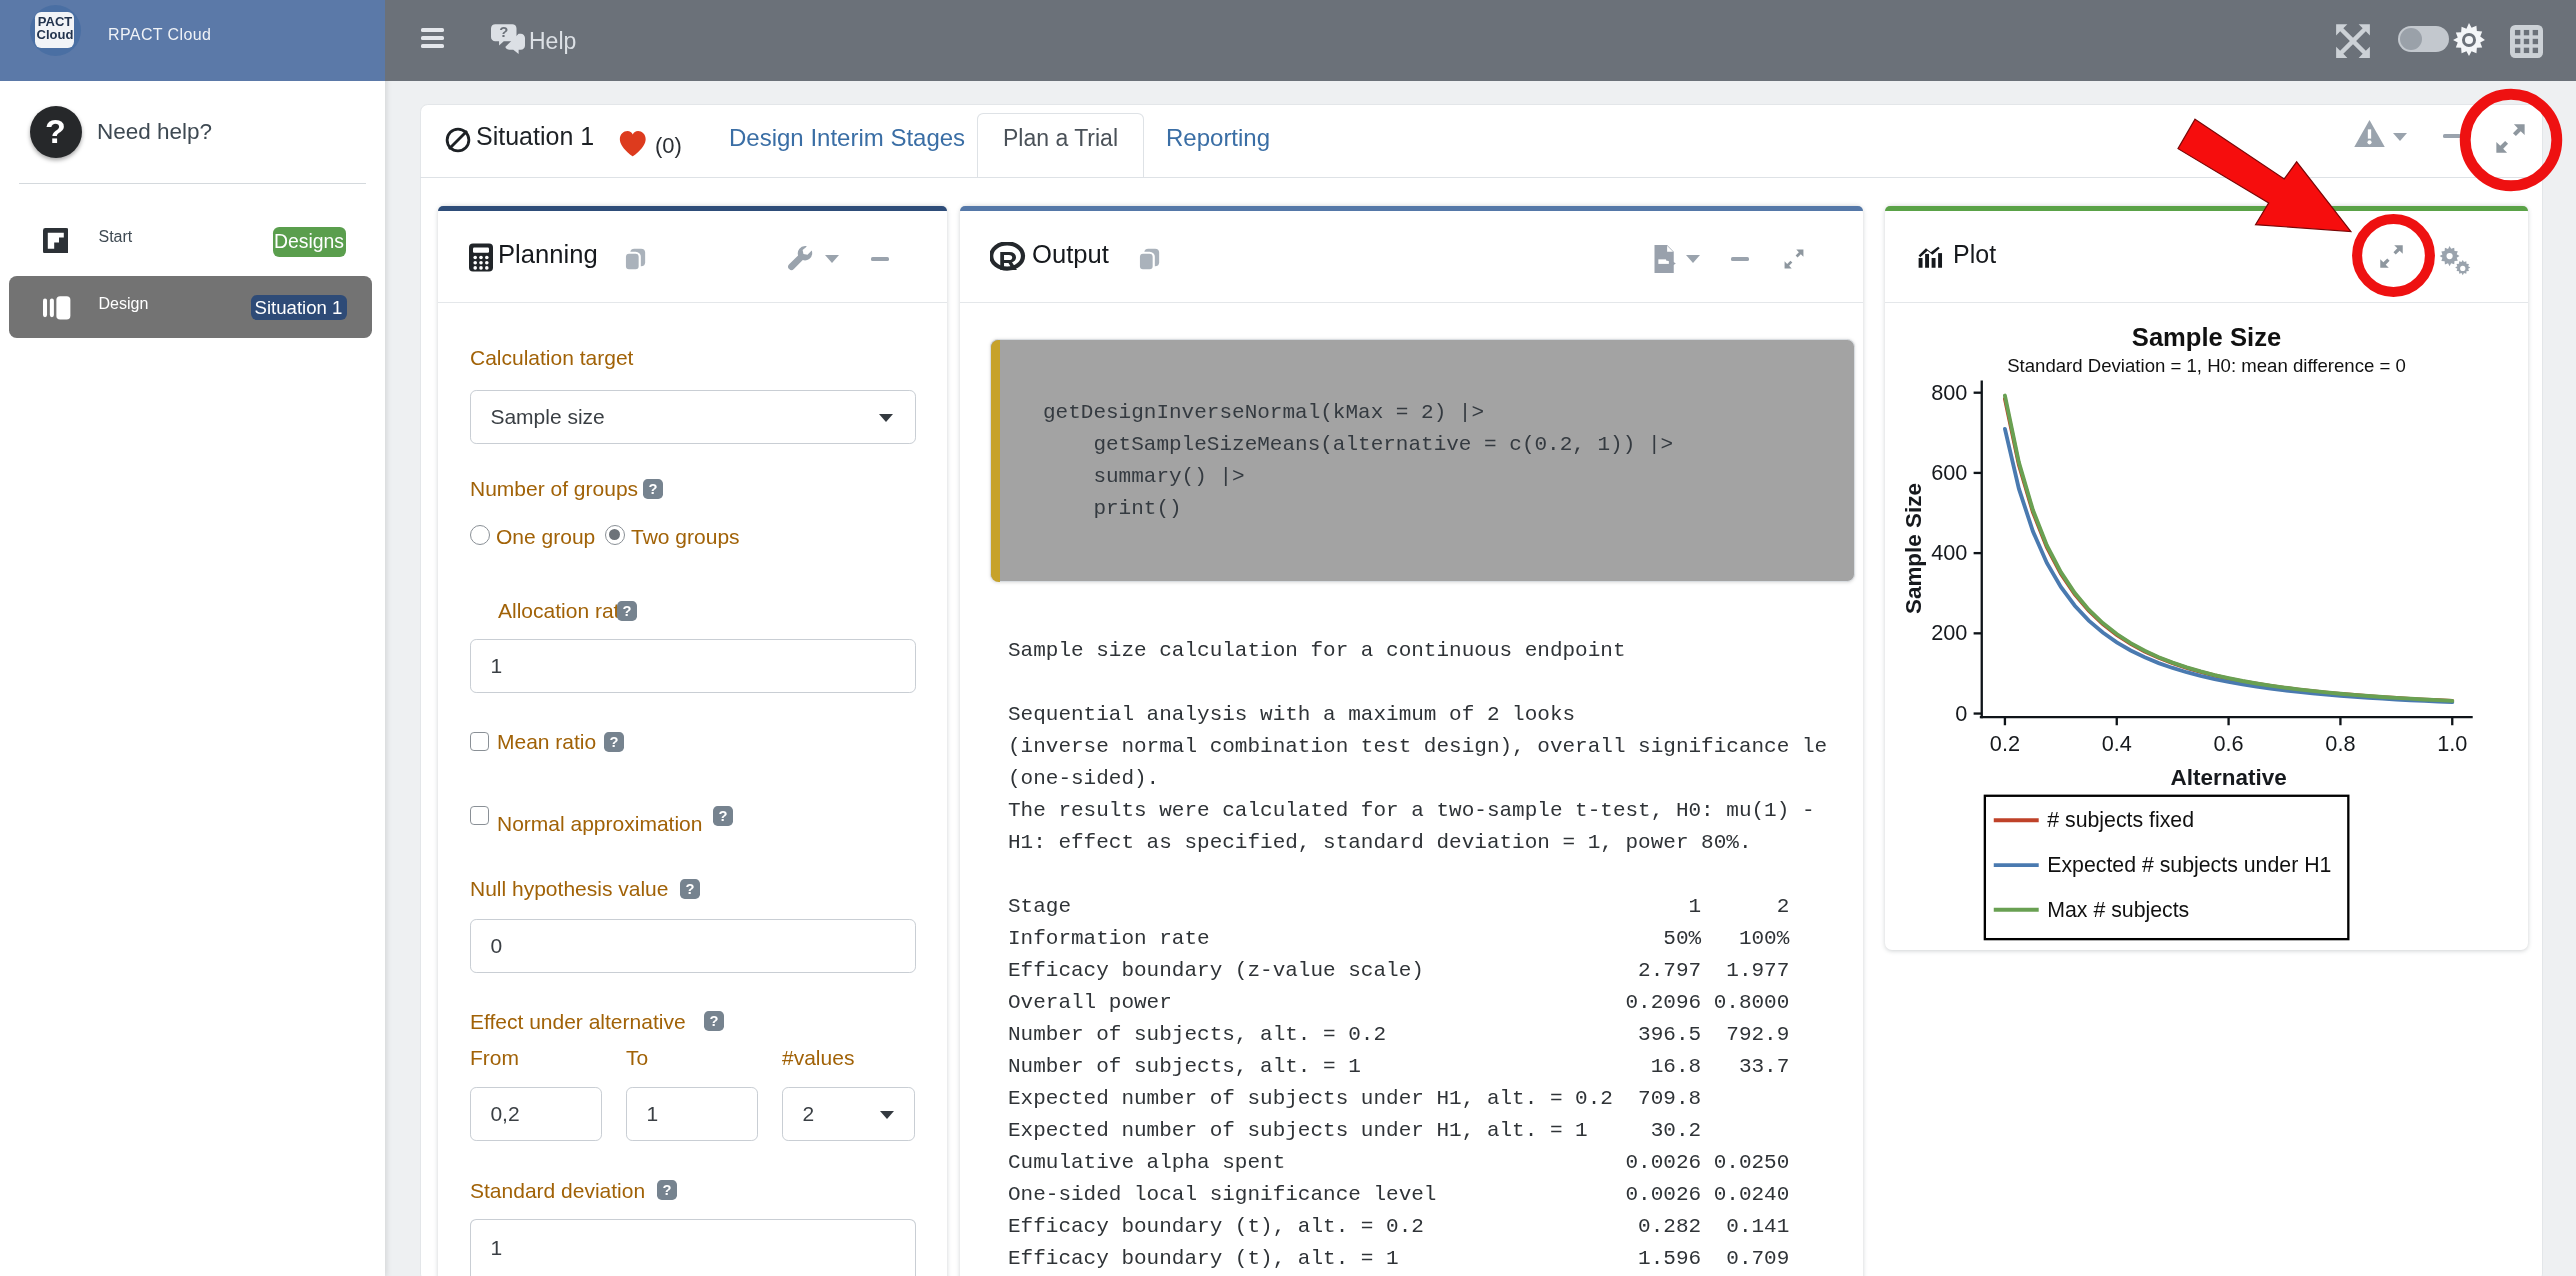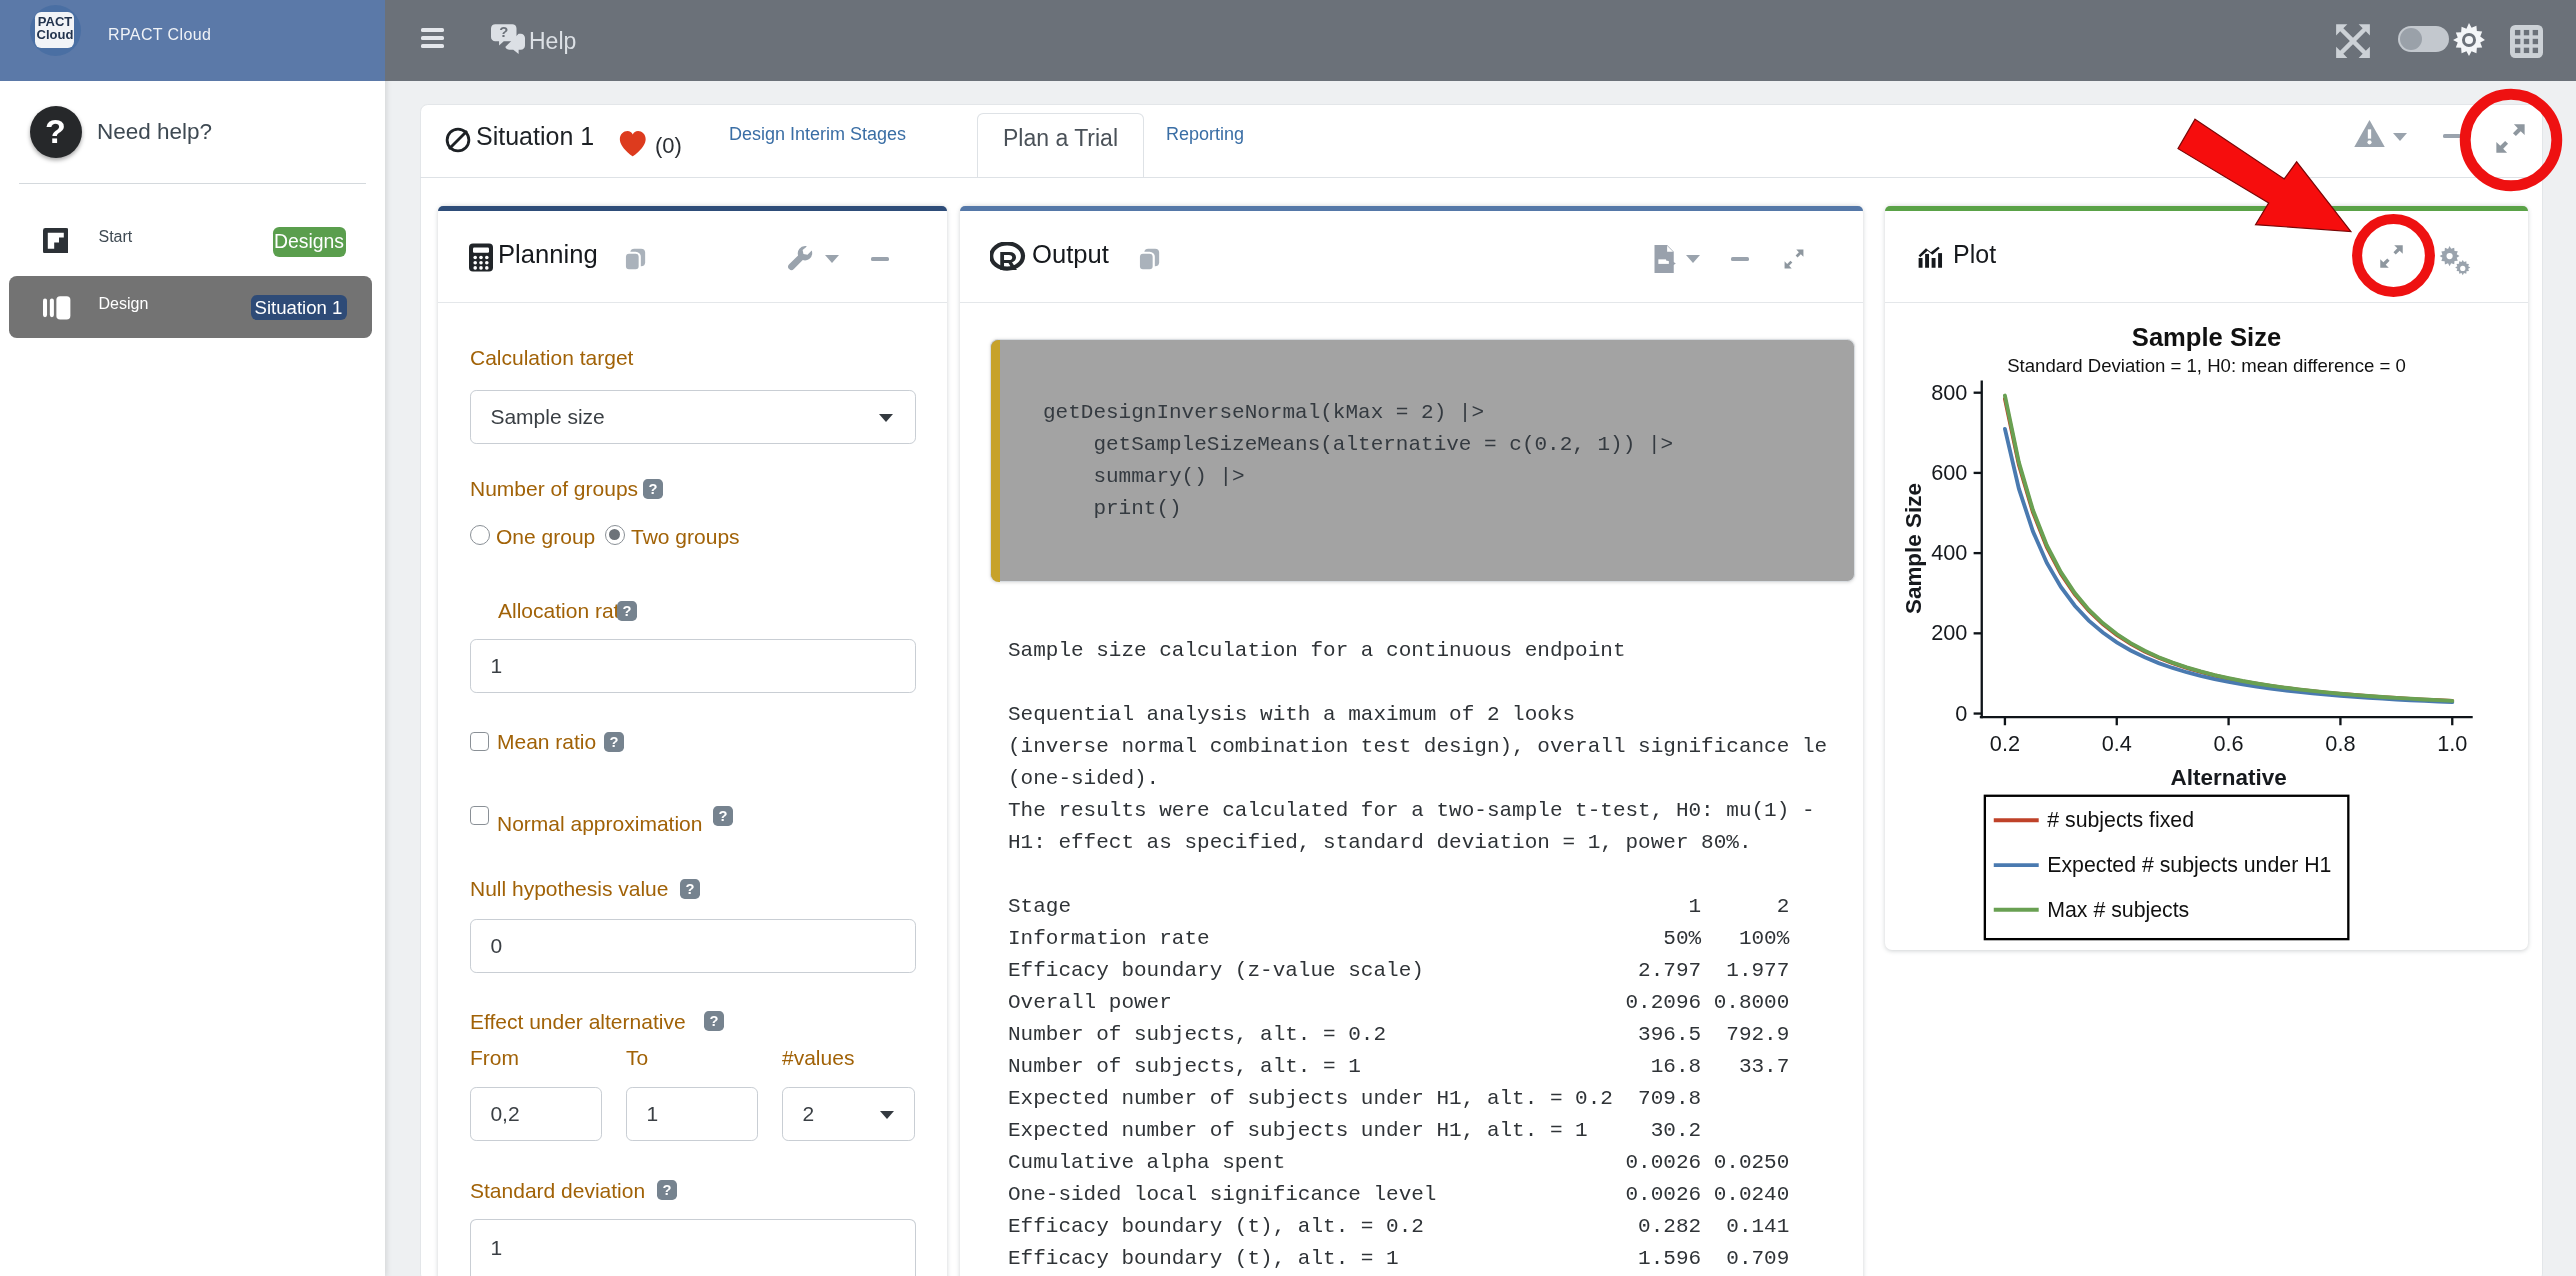--- a/index.html
+++ b/index.html
@@ -19,21 +19,21 @@
 .srow { position:absolute; left:8.5px; width:363px; height:62px; border-radius:7.8px; }
 .srow .ic { position:absolute; left:34px; top:18.6px; }
 .srow .lab { position:absolute; left:78px; top:18.6px; font-size:16px; color:#3e4952;margin-left:12px; }
 .badge { position:absolute; border-radius:6.2px; color:#fff; font-size:19.4px; text-align:center; }
 
 #topbar { position:absolute; left:385px; top:0; width:2191px; height:81px; background:#6b7179; }
 #help { position:absolute; left:529px; top:28px; font-size:23px; color:#dce0e5; }
 
 #card { position:absolute; left:420px; top:104px; width:2123px; height:1178px; background:#fff; border-radius:7.8px; border:0.8px solid #e3e6e9; }
 #tabline { position:absolute; left:420px; top:177px; width:2123px; height:0.8px; background:#dee2e6; }
-.tablink { position:absolute; top:124px; font-size:18px; color:#3a6ea5; }
+.tablink { position:absolute; top:124px; font-size:24px; color:#3a6ea5; }
 #activetab { position:absolute; left:977px; top:113px; width:167px; height:64px; background:#fff; border:0.8px solid #dee2e6; border-bottom:none; border-radius:6.2px 6.2px 0 0; }
 #activetab span { position:absolute; left:0; right:0; top:11px; text-align:center; font-size:23px; color:#4a5158; }
 #sit1 { position:absolute; left:476px; top:122px; font-size:25px; color:#1d2125; }
 
 .panel { position:absolute; background:#fff; border-radius:7px; box-shadow:0 0.8px 4.7px rgba(60,70,80,.25); }
 .panel .topbord { position:absolute; left:0; top:0; width:100%; height:4.7px; border-radius:7px 7px 0 0; }
 .panel .hdiv { position:absolute; left:0; top:96px; width:100%; height:0.8px; background:#e4e7ea; }
 .ptitle { position:absolute; top:34px; font-size:25.6px; color:#16191d; }
 #planning { left:438px; top:206px; width:509px; height:1085px; }
 #output { left:960px; top:206px; width:903px; height:1085px; }

